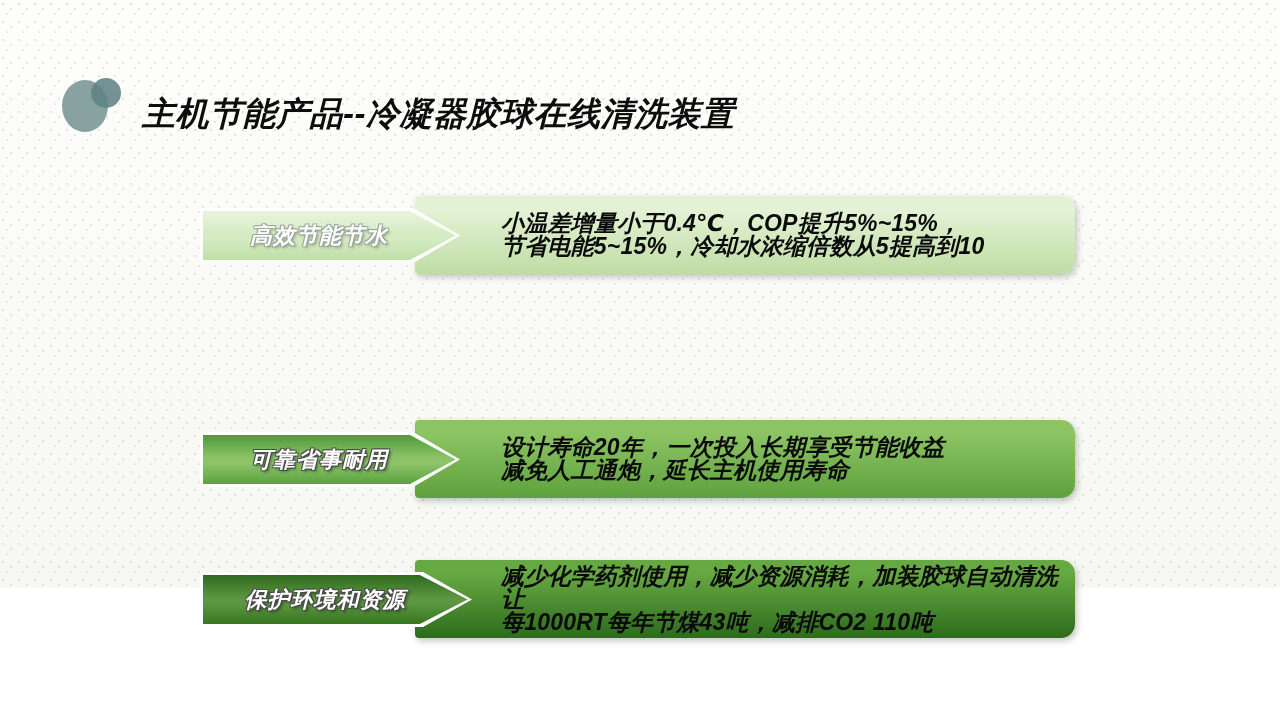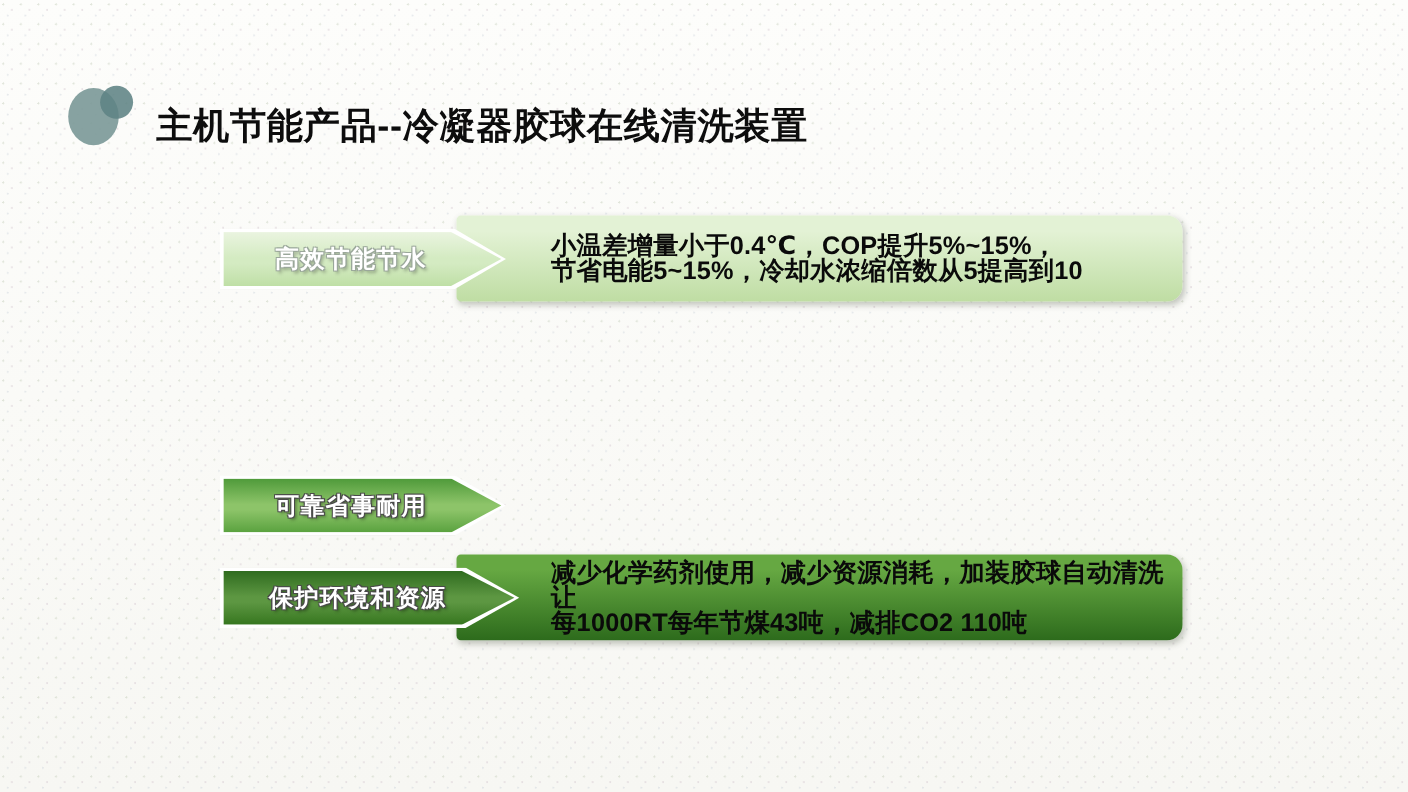--- a/index.html
+++ b/index.html
@@ -7,28 +7,29 @@
 
   html, body {
     width:1280px; height:720px;
     overflow:hidden;
     font-family:"Liberation Sans","DejaVu Sans",sans-serif;
   }
 
   
   #slide {
     position:relative;
-    width:1280px; height:720px;
+    width:1280px; height:588px;
     background-color:#fbfbf8;
     background-image:
       radial-gradient(circle at 3px 4px,  rgba(195,205,185,.50) .8px, transparent 1.1px),
       radial-gradient(circle at 11px 9px, rgba(205,190,200,.42) .8px, transparent 1.1px),
       radial-gradient(circle at 7px 14px, rgba(190,200,210,.36) .8px, transparent 1.1px),
       linear-gradient(180deg,#fdfdfb 0%,#f7f7f3 100%);
     background-size:16px 18px, 16px 18px, 16px 18px, 100% 100%;
+    font-style:italic;
   }
 
   
   #title-bar {
     position:absolute;
     left:0; top:36px;
     width:100%; height:72px;
   }
   .deco-circle {
     position:absolute;
@@ -122,21 +123,21 @@
        1px  1px 0 #4a4a4a,
        2px  2px 3px rgba(0,0,0,.45);
     padding-right:22px;
     white-space:nowrap;
   }
 
   
   #row-0 { top:188px; }
   #row-1 { top:300px; }
   #row-2 { top:412px; }
-  #row-3 { top:496px; }
+  #row-3 { top:552px; }
 </style>
 </head>
 <body>
 
 <div id="slide">
 
   <div id="title-bar">
     <div class="deco-circle big"></div>
     <div class="deco-circle small"></div>
     <div id="page-title">主机节能产品--冷凝器胶球在线清洗装置</div>
@@ -149,20 +150,24 @@
     </div>
     <div class="row-arrow" style="background: rgb(255, 255, 255);">
       <div class="row-arrow-inner" style="background: linear-gradient(rgb(234, 244, 224) 0%, rgb(212, 235, 194) 48%, rgb(212, 235, 194) 58%, rgb(191, 223, 166) 100%);">
         <span class="row-arrow-label" style="text-shadow: rgb(154, 167, 154) -1px -1px 0px, rgb(154, 167, 154) 1px -1px 0px, rgb(154, 167, 154) -1px 1px 0px, rgb(154, 167, 154) 1px 1px 0px, rgba(0, 0, 0, 0.3) 2px 2px 3px;">高效节能节水</span>
       </div>
     </div>
   </div>
 
 
   <div class="row" id="row-2">
+    <div class="row-body" style="background: linear-gradient(rgb(140, 196, 99) 0%, rgb(140, 196, 99) 18%, rgb(93, 161, 60) 100%);">
+      <div class="row-body-text" style="color: rgb(10, 10, 10);">设计寿命20年，一次投入长期享受节能收益
+减免人工通炮，延长主机使用寿命</div>
+    </div>
     <div class="row-arrow" style="background: rgb(255, 255, 255);">
       <div class="row-arrow-inner" style="background: linear-gradient(rgb(79, 154, 58) 0%, rgb(141, 196, 105) 48%, rgb(141, 196, 105) 58%, rgb(90, 162, 63) 100%); text-align: center;">
         <span class="row-arrow-label">可靠省事耐用</span>
       </div>
     </div>
   </div>
 
   <div class="row" id="row-3">
     <div class="row-body" style="background: linear-gradient(rgb(102, 168, 66) 0%, rgb(102, 168, 66) 18%, rgb(45, 107, 28) 100%);">
       <div class="row-body-text" style="color: rgb(10, 10, 10);">减少化学药剂使用，减少资源消耗，加装胶球自动清洗让

